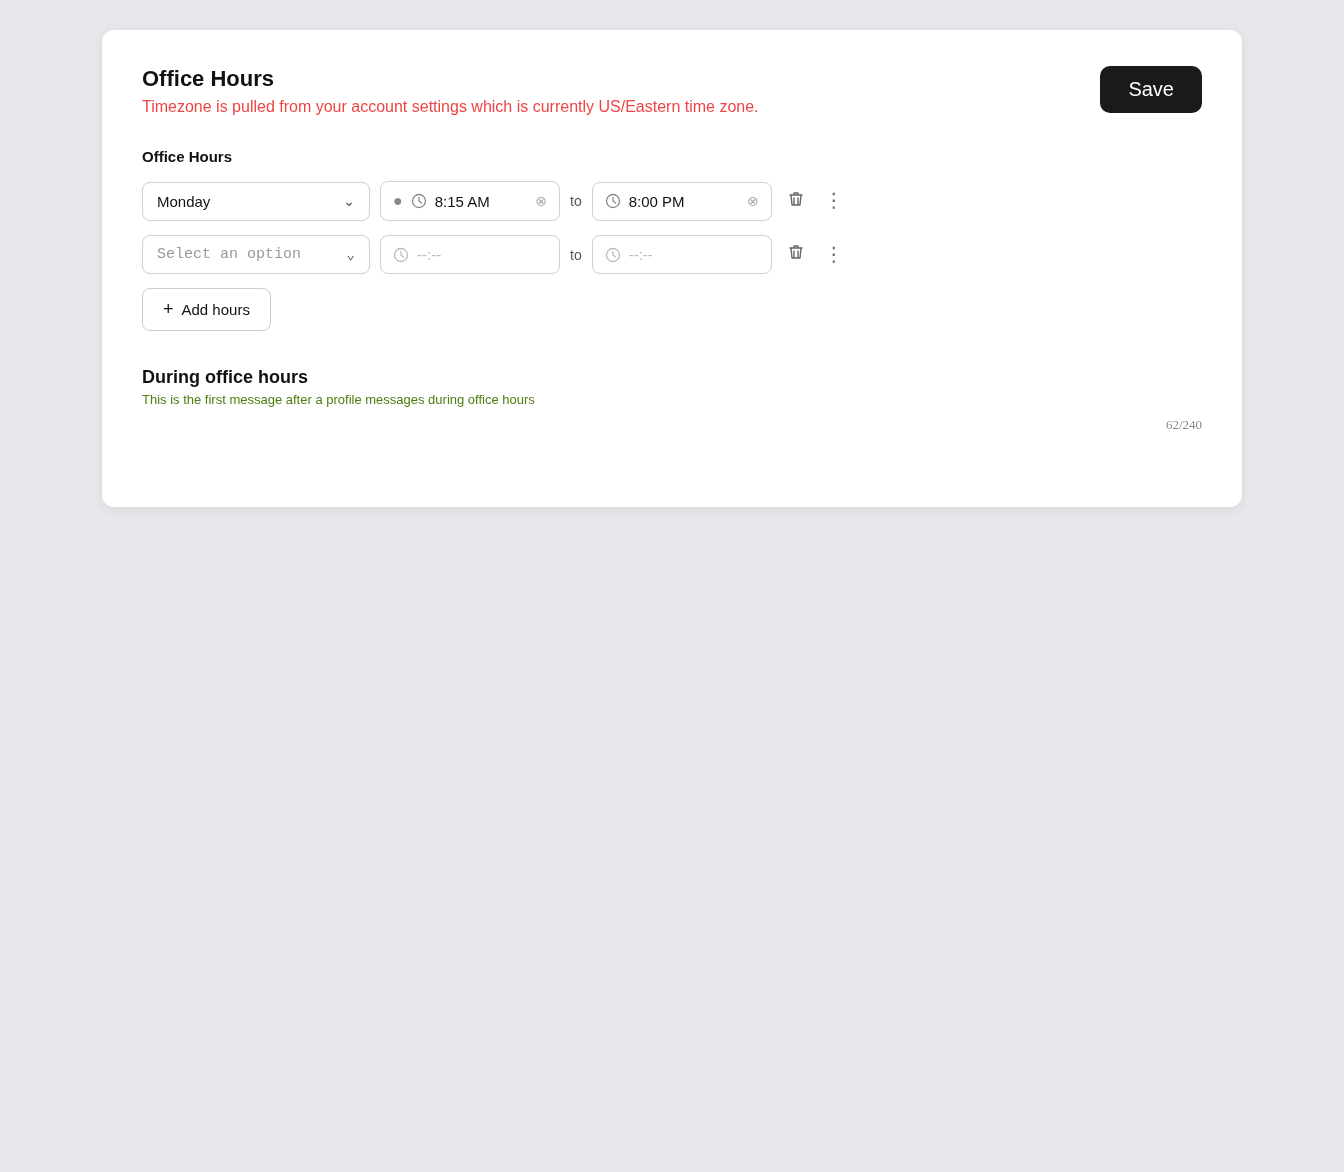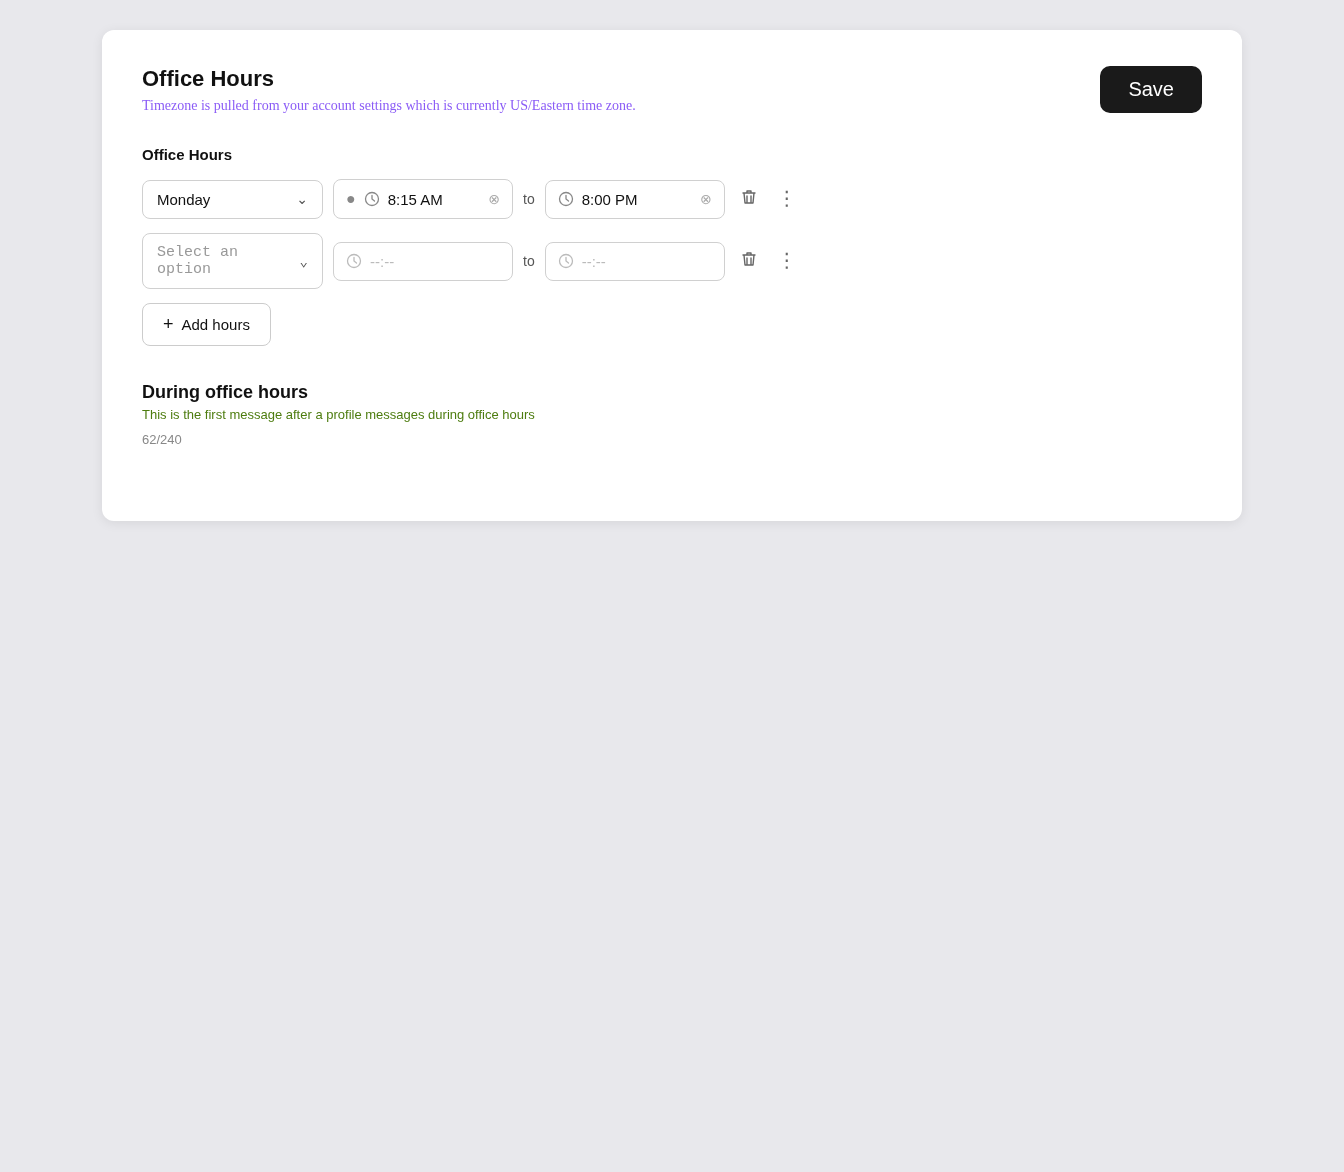--- a/index.html
+++ b/index.html
@@ -27,23 +27,22 @@
       align-items: flex-start;
       margin-bottom: 32px;
     }
     .header-text h1 {
       font-size: 22px;
       font-weight: 700;
       color: #111;
       margin-bottom: 6px;
     }
     .header-text p {
-      font-size: 14px;
-      color: #8b5cf6;
-      font-family: Liberation Serif, serif;
+      font-size: 16px;
+      color: #ef4444;
     }
     .save-btn {
       background: #1a1a1a;
       color: #fff;
       border: none;
       border-radius: 10px;
       padding: 12px 28px;
       font-size: 20px;
       font-weight: 400;
       cursor: pointer;
@@ -62,21 +61,21 @@
       gap: 10px;
       margin-bottom: 14px;
     }
     .day-select {
       display: flex;
       align-items: center;
       justify-content: space-between;
       border: 1.5px solid #d0d0d0;
       border-radius: 8px;
       padding: 10px 14px;
-      width: 181px;
+      width: 228px;
       cursor: pointer;
       background: #fff;
       font-size: 15px;
       color: #111;
     }
     .day-select.placeholder {
       color: #999;
       font-family: Liberation Mono, monospace;
     }
     .day-select .chevron {
@@ -167,24 +166,25 @@
       border-radius: 8px;
       padding: 14px 16px;
       font-size: 15px;
       color: #111;
       resize: vertical;
       min-height: 140px;
       font-family: inherit;
       line-height: 1.5;
     }
     .char-count {
-      text-align: left;
+      text-align: right;
       font-size: 13px;
       color: #888;
       margin-top: 6px;
+      font-family: Liberation Serif, serif;
     }
   </style>
 </head>
 <body>
 
 <div class="card">
   <div class="header-row">
     <div class="header-text">
       <h1>Office Hours</h1>
       <p>Timezone is pulled from your account settings which is currently US/Eastern time zone.</p>

